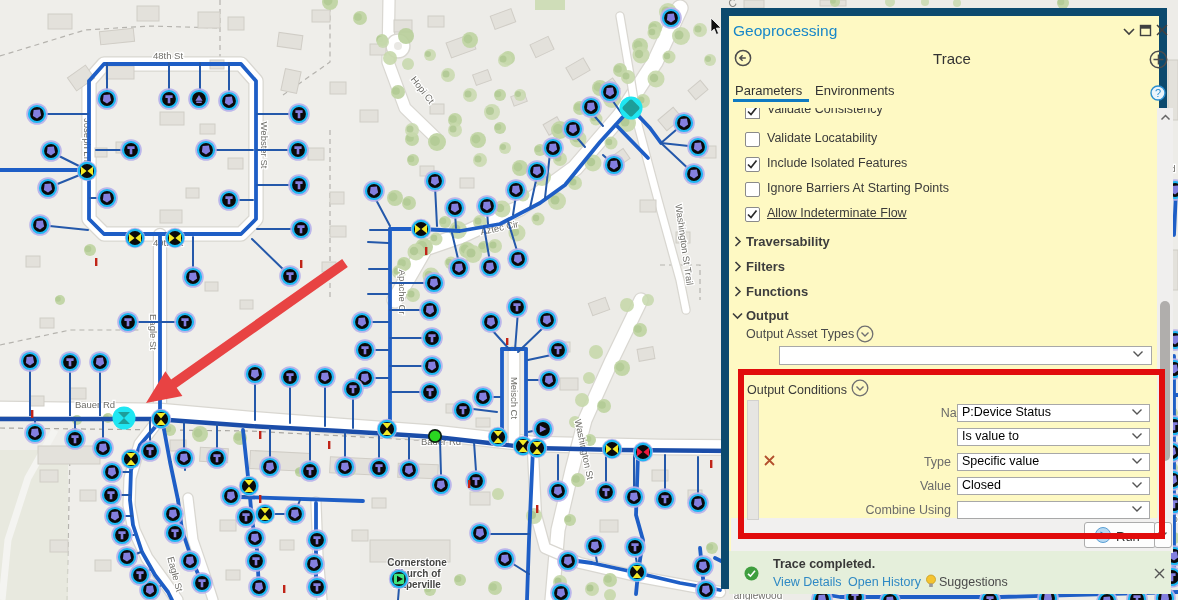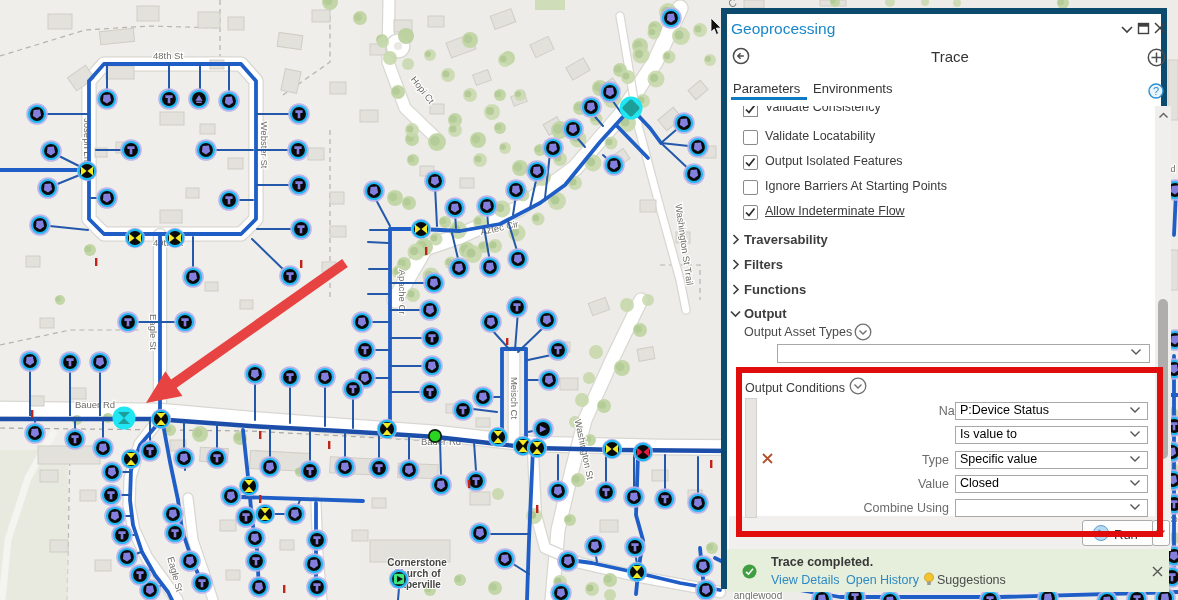--- a/index.html
+++ b/index.html
@@ -1,20 +1,20 @@
 <!DOCTYPE html>
 <html><head>
 <meta charset="utf-8">
 <style>
   html,body{margin:0;padding:0;}
   #stage{position:relative;width:1178px;height:600px;overflow:hidden;
     font-family:"Liberation Sans",sans-serif;background:#edece8;}
   #map{position:absolute;left:0;top:0;}
   #panel{position:absolute;left:721px;top:8px;width:446px;height:581px;
-    background:#ffffff;border:6px solid #0c4a6e;box-sizing:border-box;}
+    background:#fef9c3;border:8px solid #0c4a6e;box-sizing:border-box;}
   .abs{position:absolute;}
 </style>
 </head>
 <body>
 <div id="stage">
 <svg id="map" width="1178" height="600" viewBox="0 0 1178 600">
 
 <defs>
   <g id="dev">
     <circle r="10.8" fill="#b6b1ea" opacity="0.92"></circle>
@@ -821,21 +821,21 @@
         <div style="position:absolute;left:38px;top:-6px;font-size:12.5px;color:#3a3a3a;font-family:Liberation Sans,sans-serif;">Validate Consistency</div>
       </div>
 
 <div class="abs" style="left:16px;top:116px;width:13px;height:13px;background:#fff;border:1px solid #8a8a8a;border-radius:2px;"></div>
       <div class="abs" style="left:38px;top:115px;font-size:12.5px;color:#3a3a3a;">Validate Locatability</div>
 
 <div class="abs" style="left:16px;top:141px;width:13px;height:13px;background:#fff;border:1px solid #8a8a8a;border-radius:2px;"></div>
       <svg class="abs" style="left:16px;top:141px" width="15" height="15">
         <path d="M3,7.5 L6,10.5 L11.5,3.5" stroke="#2b2b2b" stroke-width="1.7" fill="none"></path>
       </svg>
-      <div class="abs" style="left:38px;top:140px;font-size:12.5px;color:#3a3a3a;">Output Isolated Features</div>
+      <div class="abs" style="left:38px;top:140px;font-size:12.5px;color:#3a3a3a;">Include Isolated Features</div>
 
 <div class="abs" style="left:16px;top:166px;width:13px;height:13px;background:#fff;border:1px solid #8a8a8a;border-radius:2px;"></div>
       <div class="abs" style="left:38px;top:165px;font-size:12.5px;color:#3a3a3a;">Ignore Barriers At Starting Points</div>
 
 <div class="abs" style="left:16px;top:191px;width:13px;height:13px;background:#fff;border:1px solid #8a8a8a;border-radius:2px;"></div>
       <svg class="abs" style="left:16px;top:191px" width="15" height="15">
         <path d="M3,7.5 L6,10.5 L11.5,3.5" stroke="#2b2b2b" stroke-width="1.7" fill="none"></path>
       </svg>
       <div class="abs" style="left:38px;top:190px;font-size:12.5px;color:#3a3a3a;text-decoration:underline;">Allow Indeterminate Flow</div>
 

